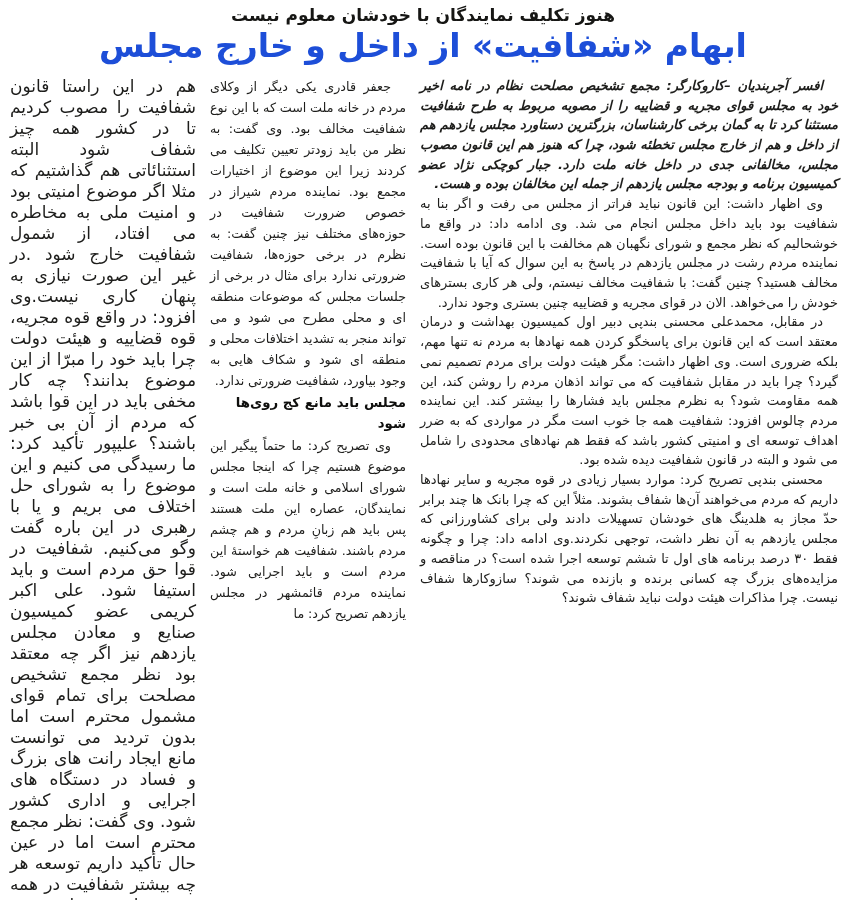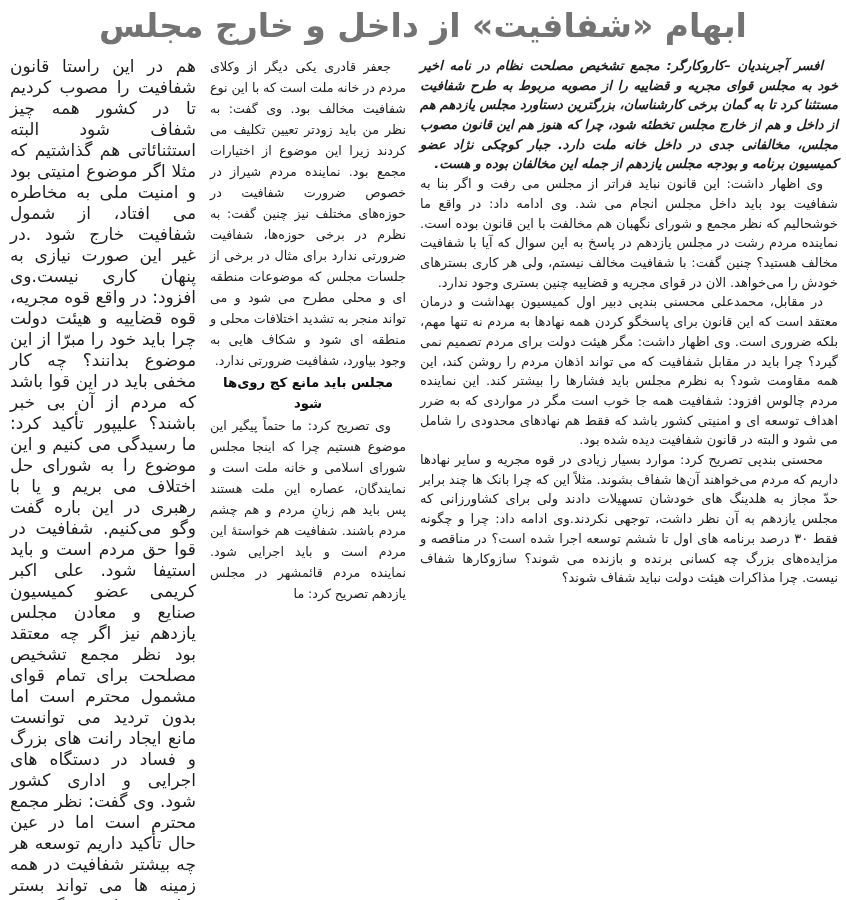--- a/index.html
+++ b/index.html
@@ -21,21 +21,21 @@
     font-size: 17px;
     font-weight: bold;
     letter-spacing: 0;
     color: #161614;
   }
   .headline {
     font-size: 33px;
     font-weight: bold;
     line-height: 1.12;
     margin-top: 3px;
-    color: #737373;
+    color: #1d4ed8;
   }
   main.article-body {
     display: flex;
     flex-direction: row;
     align-items: flex-start;
     gap: 14px;
     padding: 11px 8px 0 5px;
   }
   .col { flex: none; }
   .col-wide {
@@ -56,33 +56,34 @@
   p {
     margin: 0;
     text-align: justify;
     text-indent: 15px;
     word-spacing: -0.3px;
   }
   .lead { font-weight: bold; font-style: italic; }
   .subhead {
     font-weight: bold;
     text-indent: 0;
-    text-align: center;
+    text-align: right;
     font-size: 13.3px;
     margin: 1px 0 1px;
     color: #0f0f0d;
   }
   .cont { text-indent: 0; }
 </style>
 </head>
 <body>
 
 <div class="page">
 
   <header>
+    <div class="kicker">هنوز تکلیف نمایندگان با خودشان معلوم نیست</div>
     <h1 class="headline" style="margin:3px 0 0;">ابهام «شفافیت» از داخل و خارج مجلس</h1>
   </header>
 
   <main class="article-body">
 
     <section class="col col-wide">
       <p class="lead">افسر آجربندیان –کاروکارگر: مجمع تشخیص مصلحت نظام در نامه اخیر خود به مجلس قوای مجریه و قضاییه را از مصوبه مربوط به طرح شفافیت مستثنا کرد تا به گمان برخی کارشناسان، بزرگترین دستاورد مجلس یازدهم هم از داخل و هم از خارج مجلس تخطئه شود، چرا که هنوز هم این قانون مصوب مجلس، مخالفانی جدی در داخل خانه ملت دارد. جبار کوچکی نژاد عضو کمیسیون برنامه و بودجه مجلس یازدهم از جمله این مخالفان بوده و هست.</p>
       <p>وی اظهار داشت: این قانون نباید فراتر از مجلس می رفت و اگر بنا به شفافیت بود باید داخل مجلس انجام می شد. وی ادامه داد: در واقع ما خوشحالیم که نظر مجمع و شورای نگهبان هم مخالفت با این قانون بوده است. نماینده مردم رشت در مجلس یازدهم در پاسخ به این سوال که آیا با شفافیت مخالف هستید؟ چنین گفت: با شفافیت مخالف نیستم، ولی هر کاری بسترهای خودش را می‌خواهد. الان در قوای مجریه و قضاییه چنین بستری وجود ندارد.</p>
       <p>در مقابل، محمدعلی محسنی بندپی دبیر اول کمیسیون بهداشت و درمان معتقد است که این قانون برای پاسخگو کردن همه نهادها به مردم نه تنها مهم، بلکه ضروری است. وی اظهار داشت: مگر هیئت دولت برای مردم تصمیم نمی گیرد؟ چرا باید در مقابل شفافیت که می تواند اذهان مردم را روشن کند، این همه مقاومت شود؟ به نظرم مجلس باید فشارها را بیشتر کند. این نماینده مردم چالوس افزود: شفافیت همه جا خوب است مگر در مواردی که به ضرر اهداف توسعه ای و امنیتی کشور باشد که فقط هم نهادهای محدودی را شامل می شود و البته در قانون شفافیت دیده شده بود.</p>
       <p>محسنی بندپی تصریح کرد: موارد بسیار زیادی در قوه مجریه و سایر نهادها داریم که مردم می‌خواهند آن‌ها شفاف بشوند. مثلاً این که چرا بانک ها چند برابر حدّ مجاز به هلدینگ های خودشان تسهیلات دادند ولی برای کشاورزانی که مجلس یازدهم به آن نظر داشت، توجهی نکردند.وی ادامه داد: چرا و چگونه فقط ۳۰ درصد برنامه های اول تا ششم توسعه اجرا شده است؟ در مناقصه و مزایده‌های بزرگ چه کسانی برنده و بازنده می شوند؟ سازوکارها شفاف نیست. چرا مذاکرات هیئت دولت نباید شفاف شوند؟</p>

